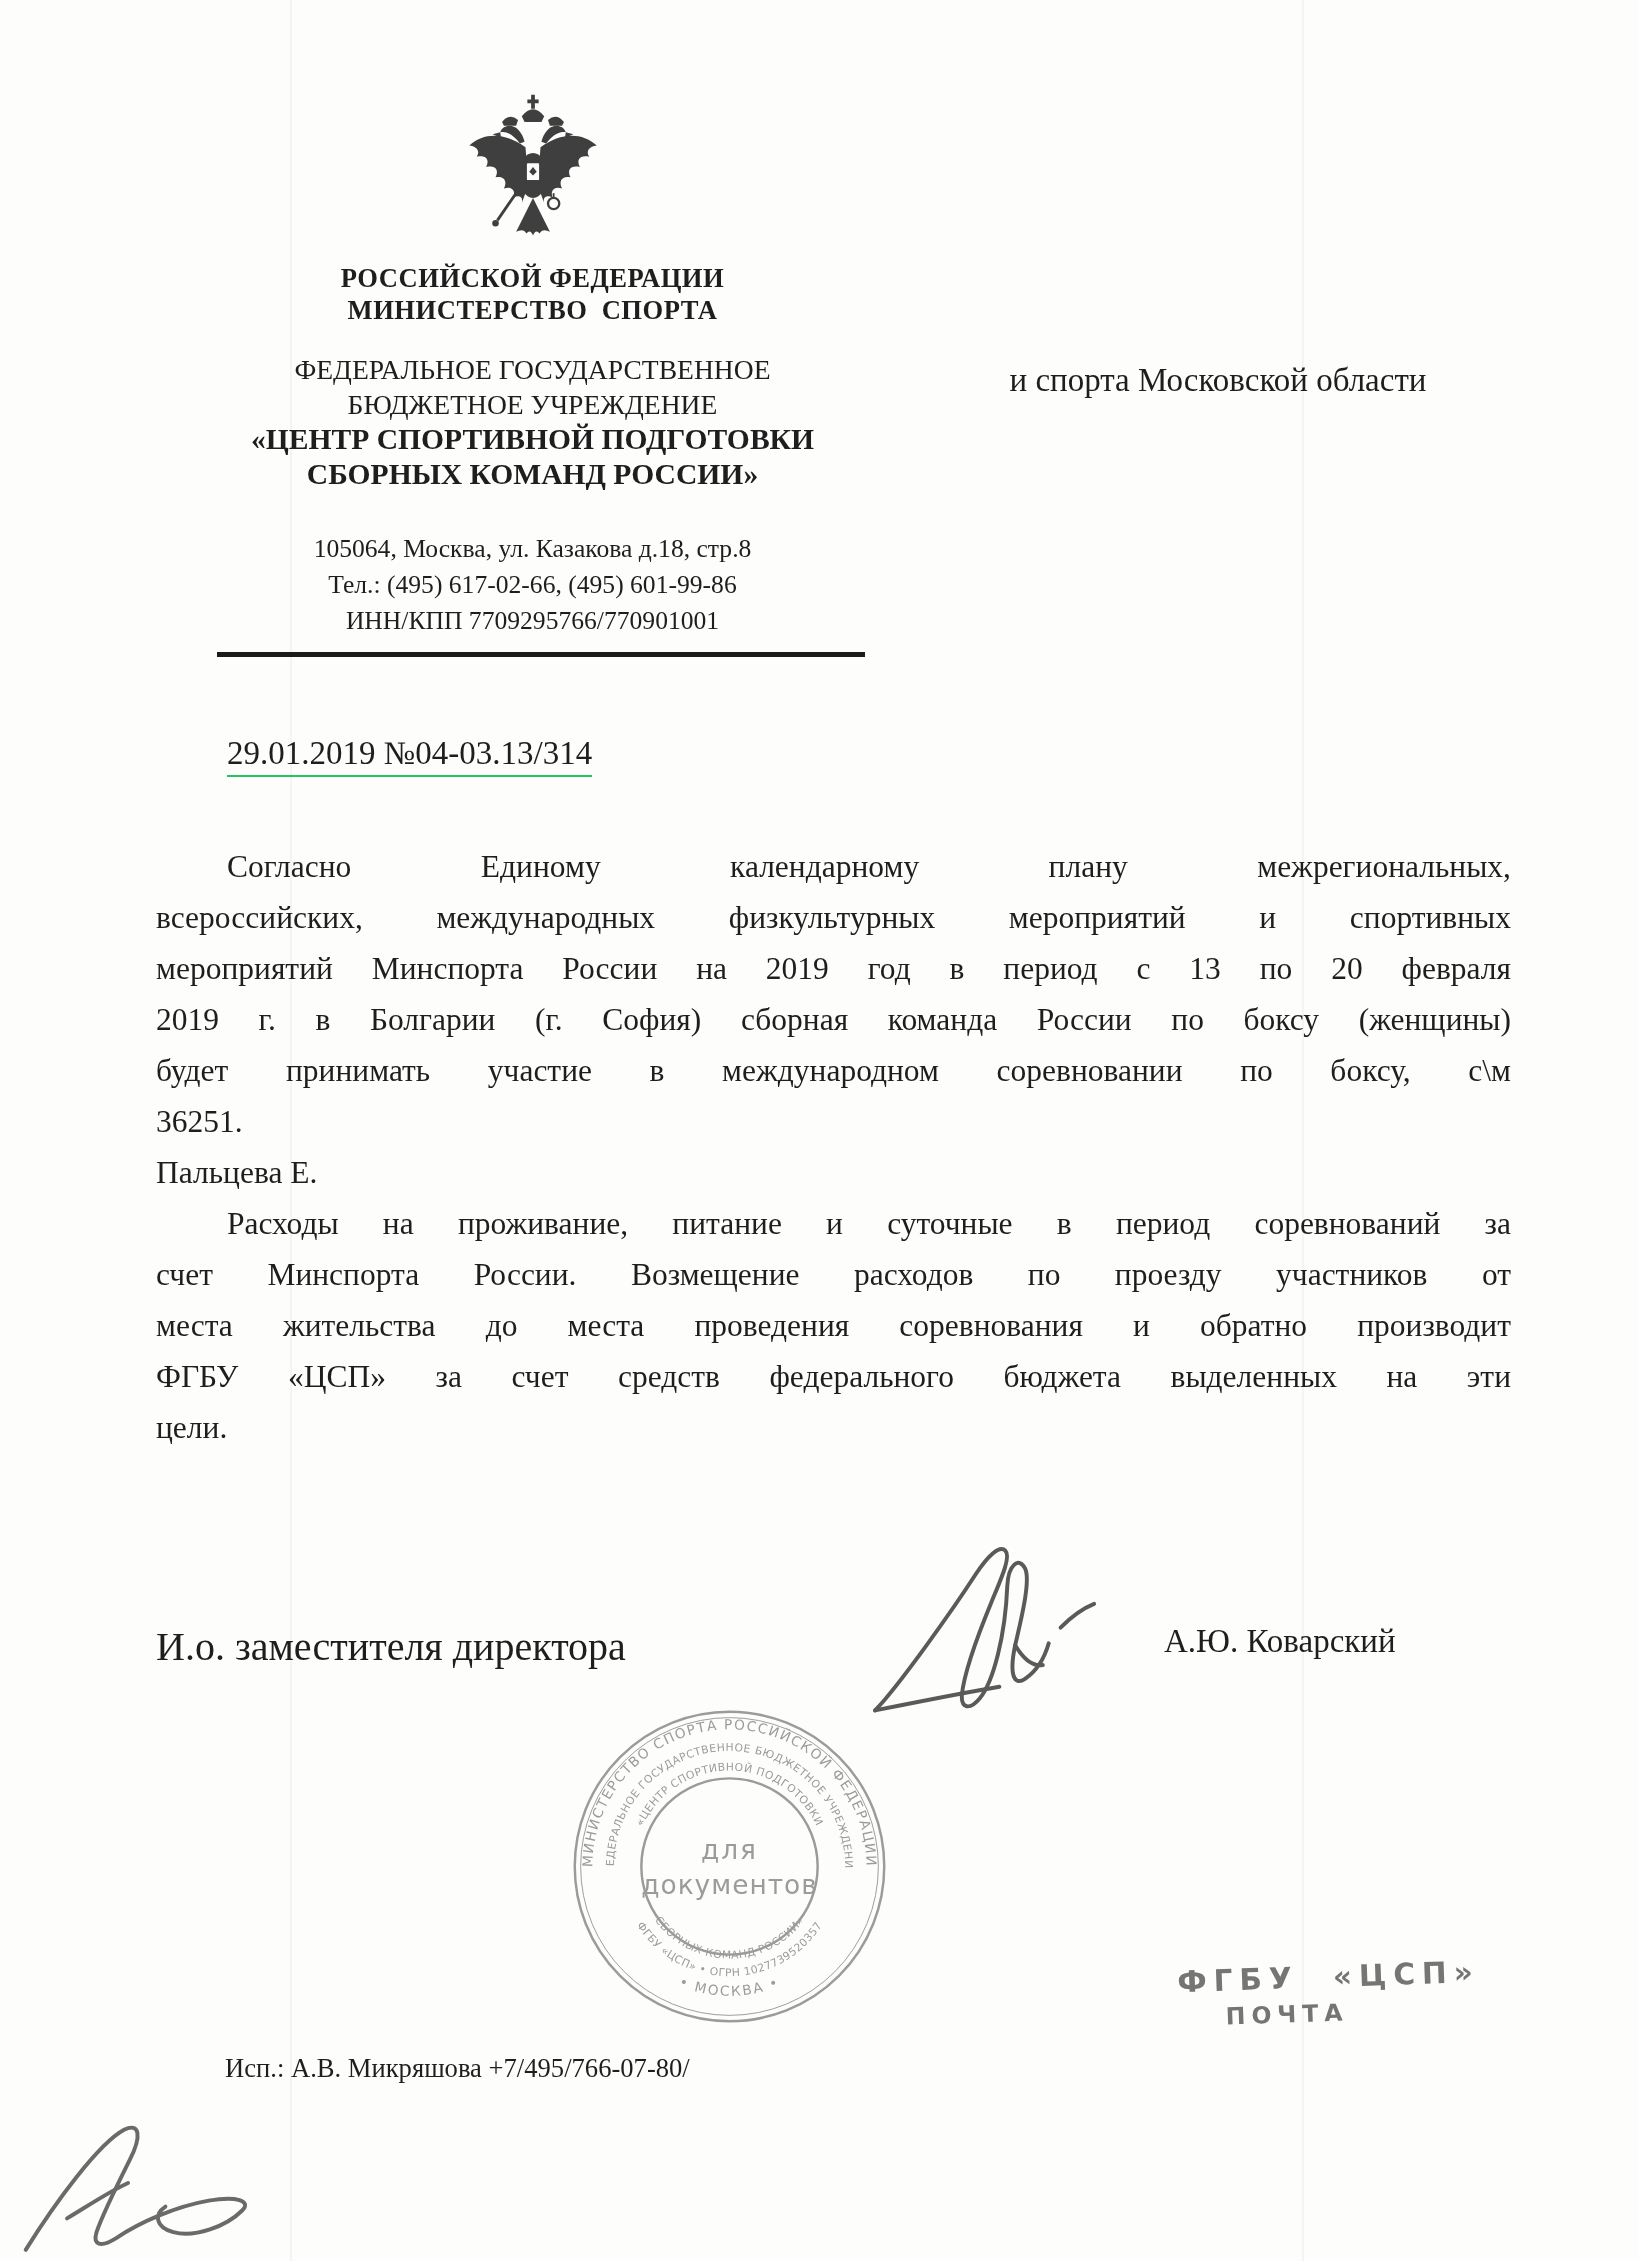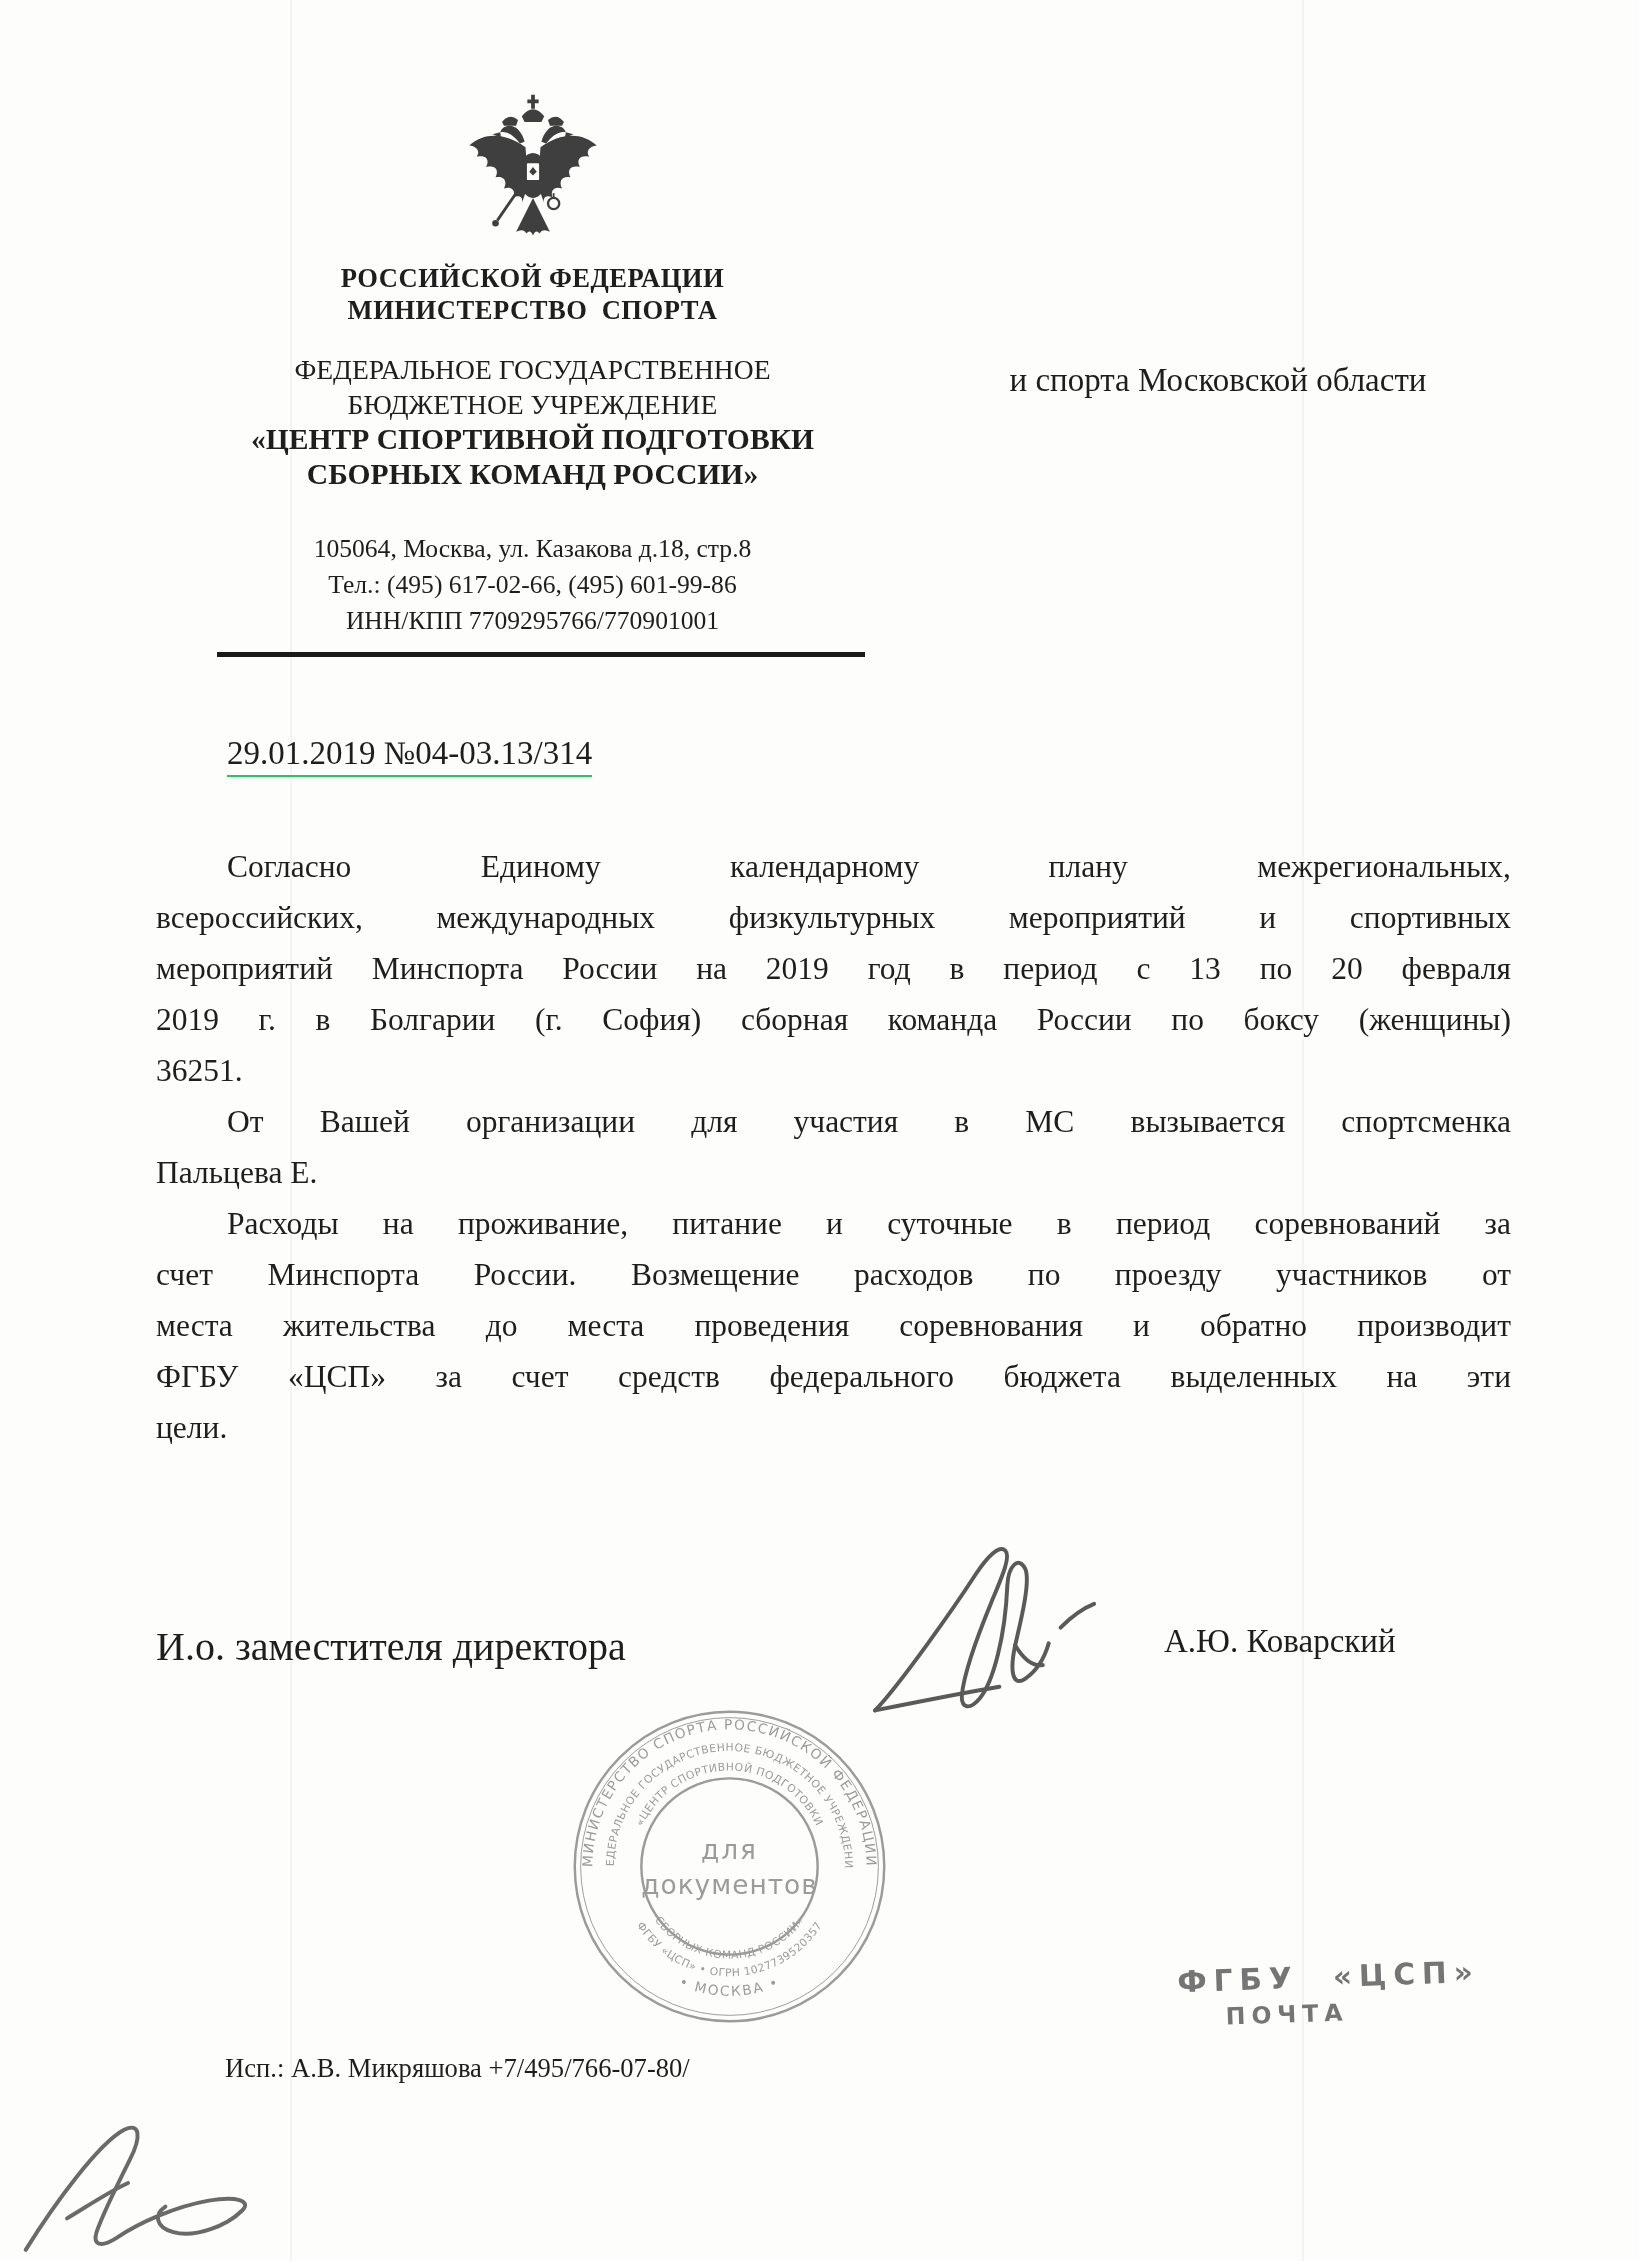--- a/index.html
+++ b/index.html
@@ -104,22 +104,22 @@
     <div>и спорта Московской области</div>
   </div>
 
   <div class="ref">29.01.2019 №04-03.13/314</div>
 
   <div class="body-block" id="body-paragraphs">
       <div class="bline ind">Согласно Единому календарному плану межрегиональных,</div>
       <div class="bline">всероссийских, международных физкультурных мероприятий и спортивных</div>
       <div class="bline">мероприятий Минспорта России на 2019 год в период с 13 по 20 февраля</div>
       <div class="bline">2019 г. в Болгарии (г. София) сборная команда России по боксу (женщины)</div>
+      <div class="bline">будет принимать участие в международном соревновании по боксу, с\м</div>
       <div class="bline last">36251.</div>
-      <div class="bline ind">От Вашей организации для участия в МС вызывается спортсменка</div>
       <div class="bline last">Пальцева Е.</div>
       <div class="bline ind">Расходы на проживание, питание и суточные в период соревнований за</div>
       <div class="bline">счет Минспорта России. Возмещение расходов по проезду участников от</div>
       <div class="bline">места жительства до места проведения соревнования и обратно производит</div>
       <div class="bline">ФГБУ «ЦСП» за счет средств федерального бюджета выделенных на эти</div>
       <div class="bline last">цели.</div>
     </div>
 
   <div class="sig-pos">И.о. заместителя директора</div>
   <div class="sig-name">А.Ю. Коварский</div>

